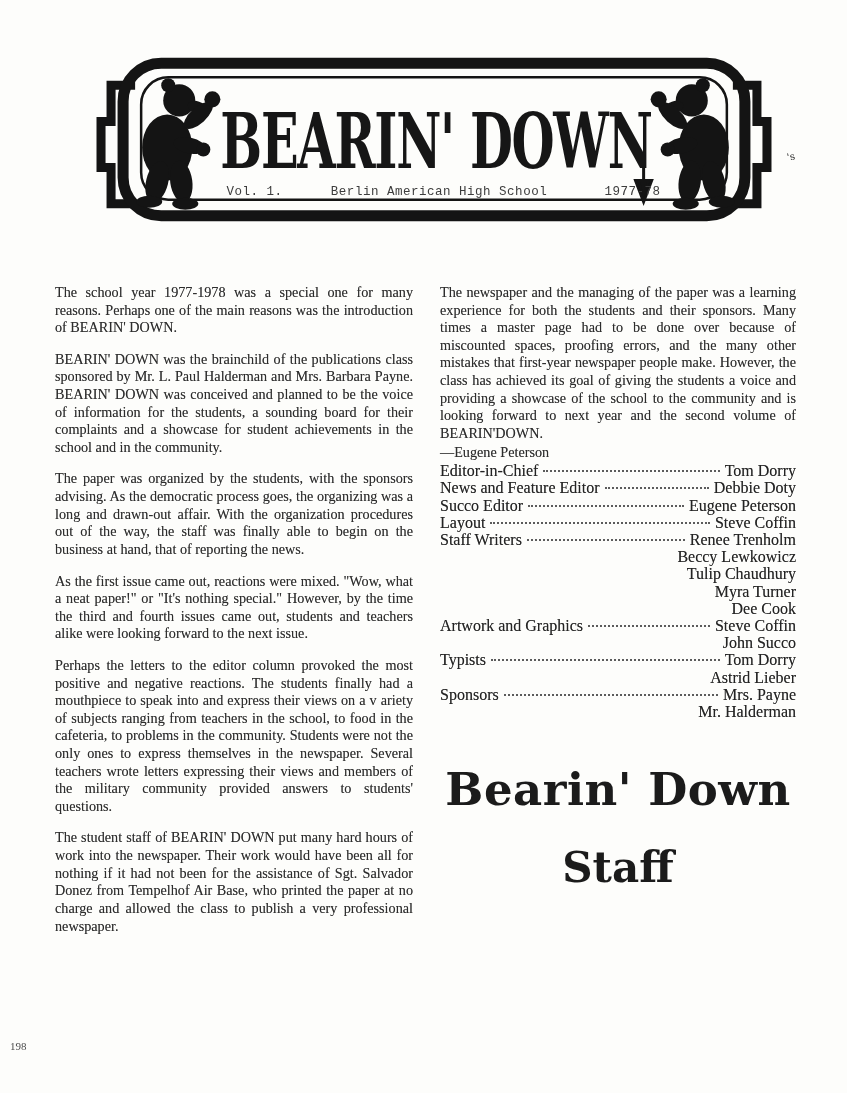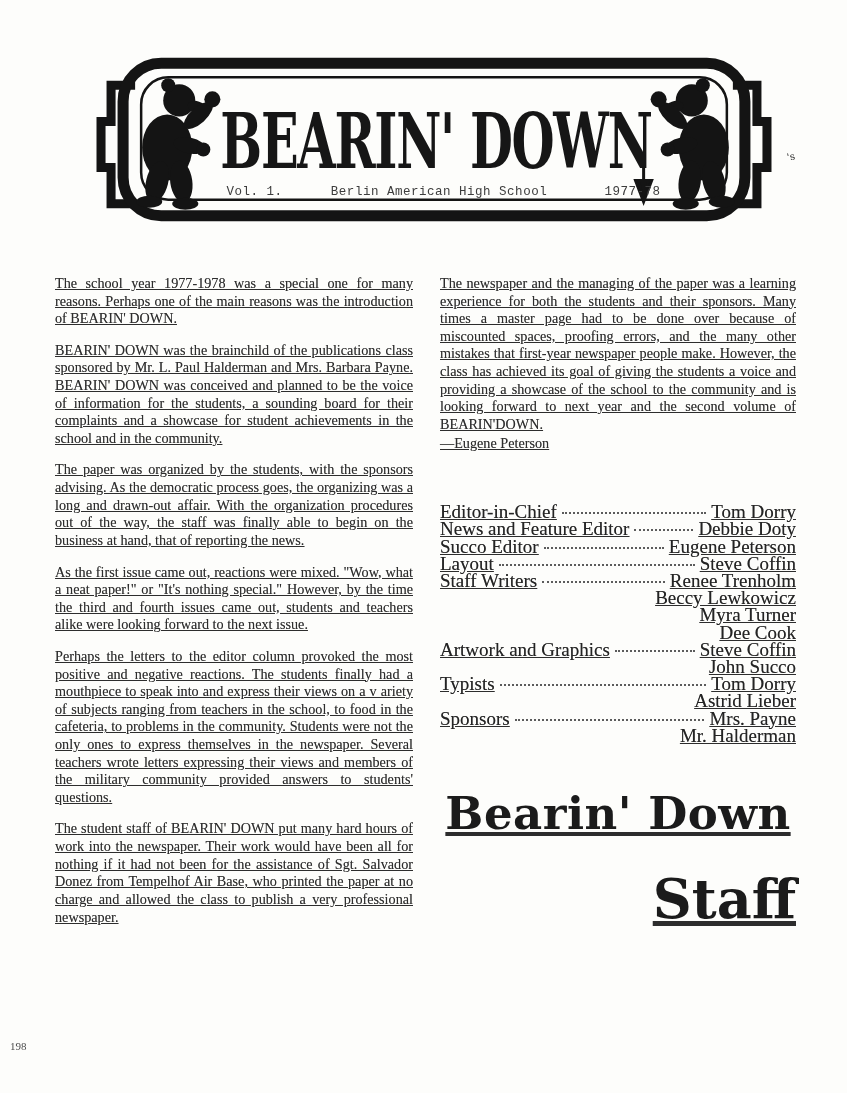--- a/index.html
+++ b/index.html
@@ -31,47 +31,47 @@
     letter-spacing:0.5px;
   }
   .engraver-mark {
     position:absolute; left:694px; top:96px;
     font-size:10px; color:#2b2b2b;
     font-family:"DejaVu Serif", serif;
     transform:rotate(-12deg);
   }
 
   
-  .col { position:absolute; top:275px; font-size:14.2px; line-height:1.24;text-decoration:underline; }
+  .col { position:absolute; top:284px; font-size:14.2px; line-height:1.24; }
   .col-left  { left:55px;  width:358px; }
   .col-right { left:440px; width:356px; }
   .para {
     text-align:justify;
     margin:0 0 14px 0;
     text-shadow:0 0 0.4px rgba(40,40,40,0.45);
   }
   .attribution { margin-top:2px; text-shadow:0 0 0.4px rgba(40,40,40,0.45); }
 
   
-  .staff-list { margin-top:50px; font-size:19px; color:#242424; }
+  .staff-list { font-size:16px; color:#242424; }
   .staff-row  { display:flex; align-items:baseline; line-height:17.2px; }
   .staff-role { white-space:nowrap; text-shadow:0 0 0.4px rgba(40,40,40,0.5); }
   .dot-leader { flex:1; border-bottom:2px dotted #5c5c5c; margin:0 5px; transform:translateY(-4px); min-width:12px; }
   .staff-name { white-space:nowrap; text-shadow:0 0 0.4px rgba(40,40,40,0.5);text-align:right; }
   .staff-extra { text-align:right; line-height:17.2px; text-shadow:0 0 0.4px rgba(40,40,40,0.5); }
 
   
   .big-head {
     font-family:"DejaVu Serif", serif;
     font-weight:bold;
     text-align:center;
     color:#1b1b1b;
   }
   .bh1 { font-size:45px; margin-top:42px; letter-spacing:0.5px; }
-  .bh2 { font-size:54px; margin-top:24px;text-align:right; }
+  .bh2 { font-size:42px; margin-top:24px; }
 
   
   .page-number {
     position:absolute; left:10px; top:1040px;
     font-size:11px; color:#4d4d4d;
     font-family:"Liberation Serif", serif;
   }
 </style>
 </head>
 <body>
@@ -161,20 +161,21 @@
         <span class="staff-role">Layout</span>
         <span class="dot-leader"></span>
         <span class="staff-name">Steve Coffin</span>
       </div>
       <div class="staff-row">
         <span class="staff-role">Staff Writers</span>
         <span class="dot-leader"></span>
         <span class="staff-name">Renee Trenholm</span>
       </div>
       <div class="staff-extra">Beccy Lewkowicz</div>
+      <div class="staff-extra">Tulip Chaudhury</div>
       <div class="staff-extra">Myra Turner</div>
       <div class="staff-extra">Dee Cook</div>
       <div class="staff-row">
         <span class="staff-role">Artwork and Graphics</span>
         <span class="dot-leader"></span>
         <span class="staff-name">Steve Coffin</span>
       </div>
       <div class="staff-extra">John Succo</div>
       <div class="staff-row">
         <span class="staff-role">Typists</span>

